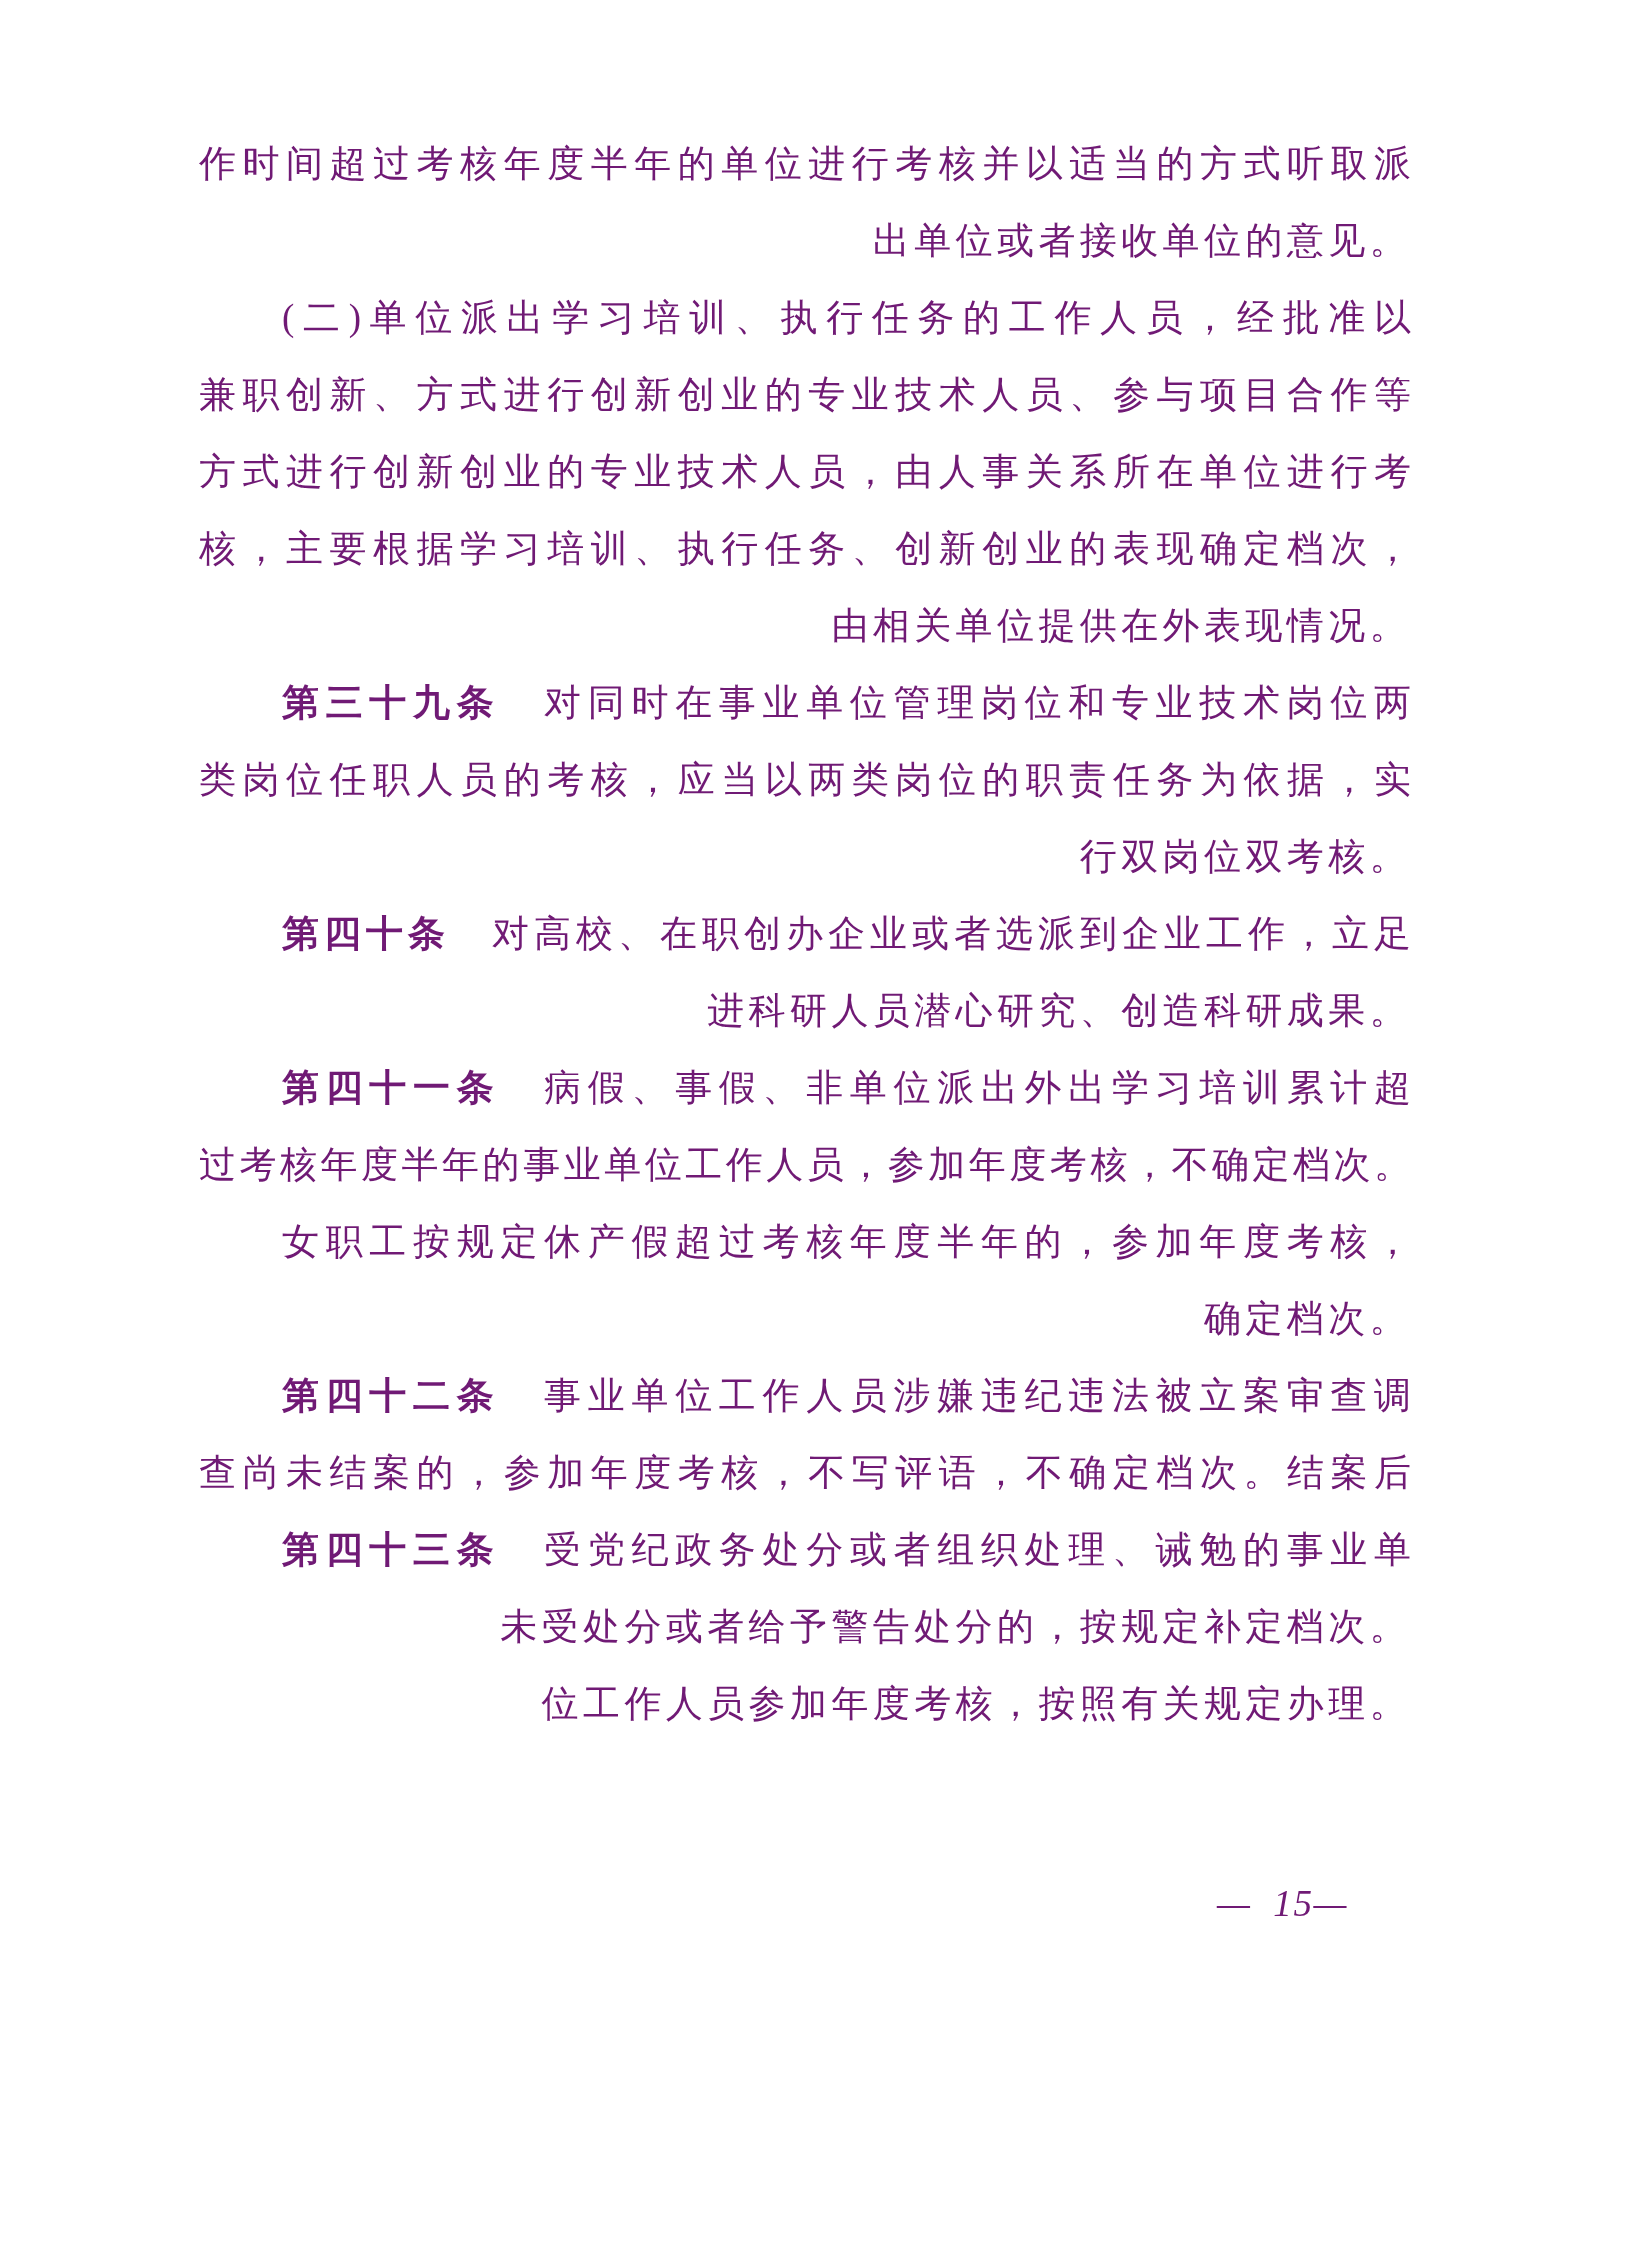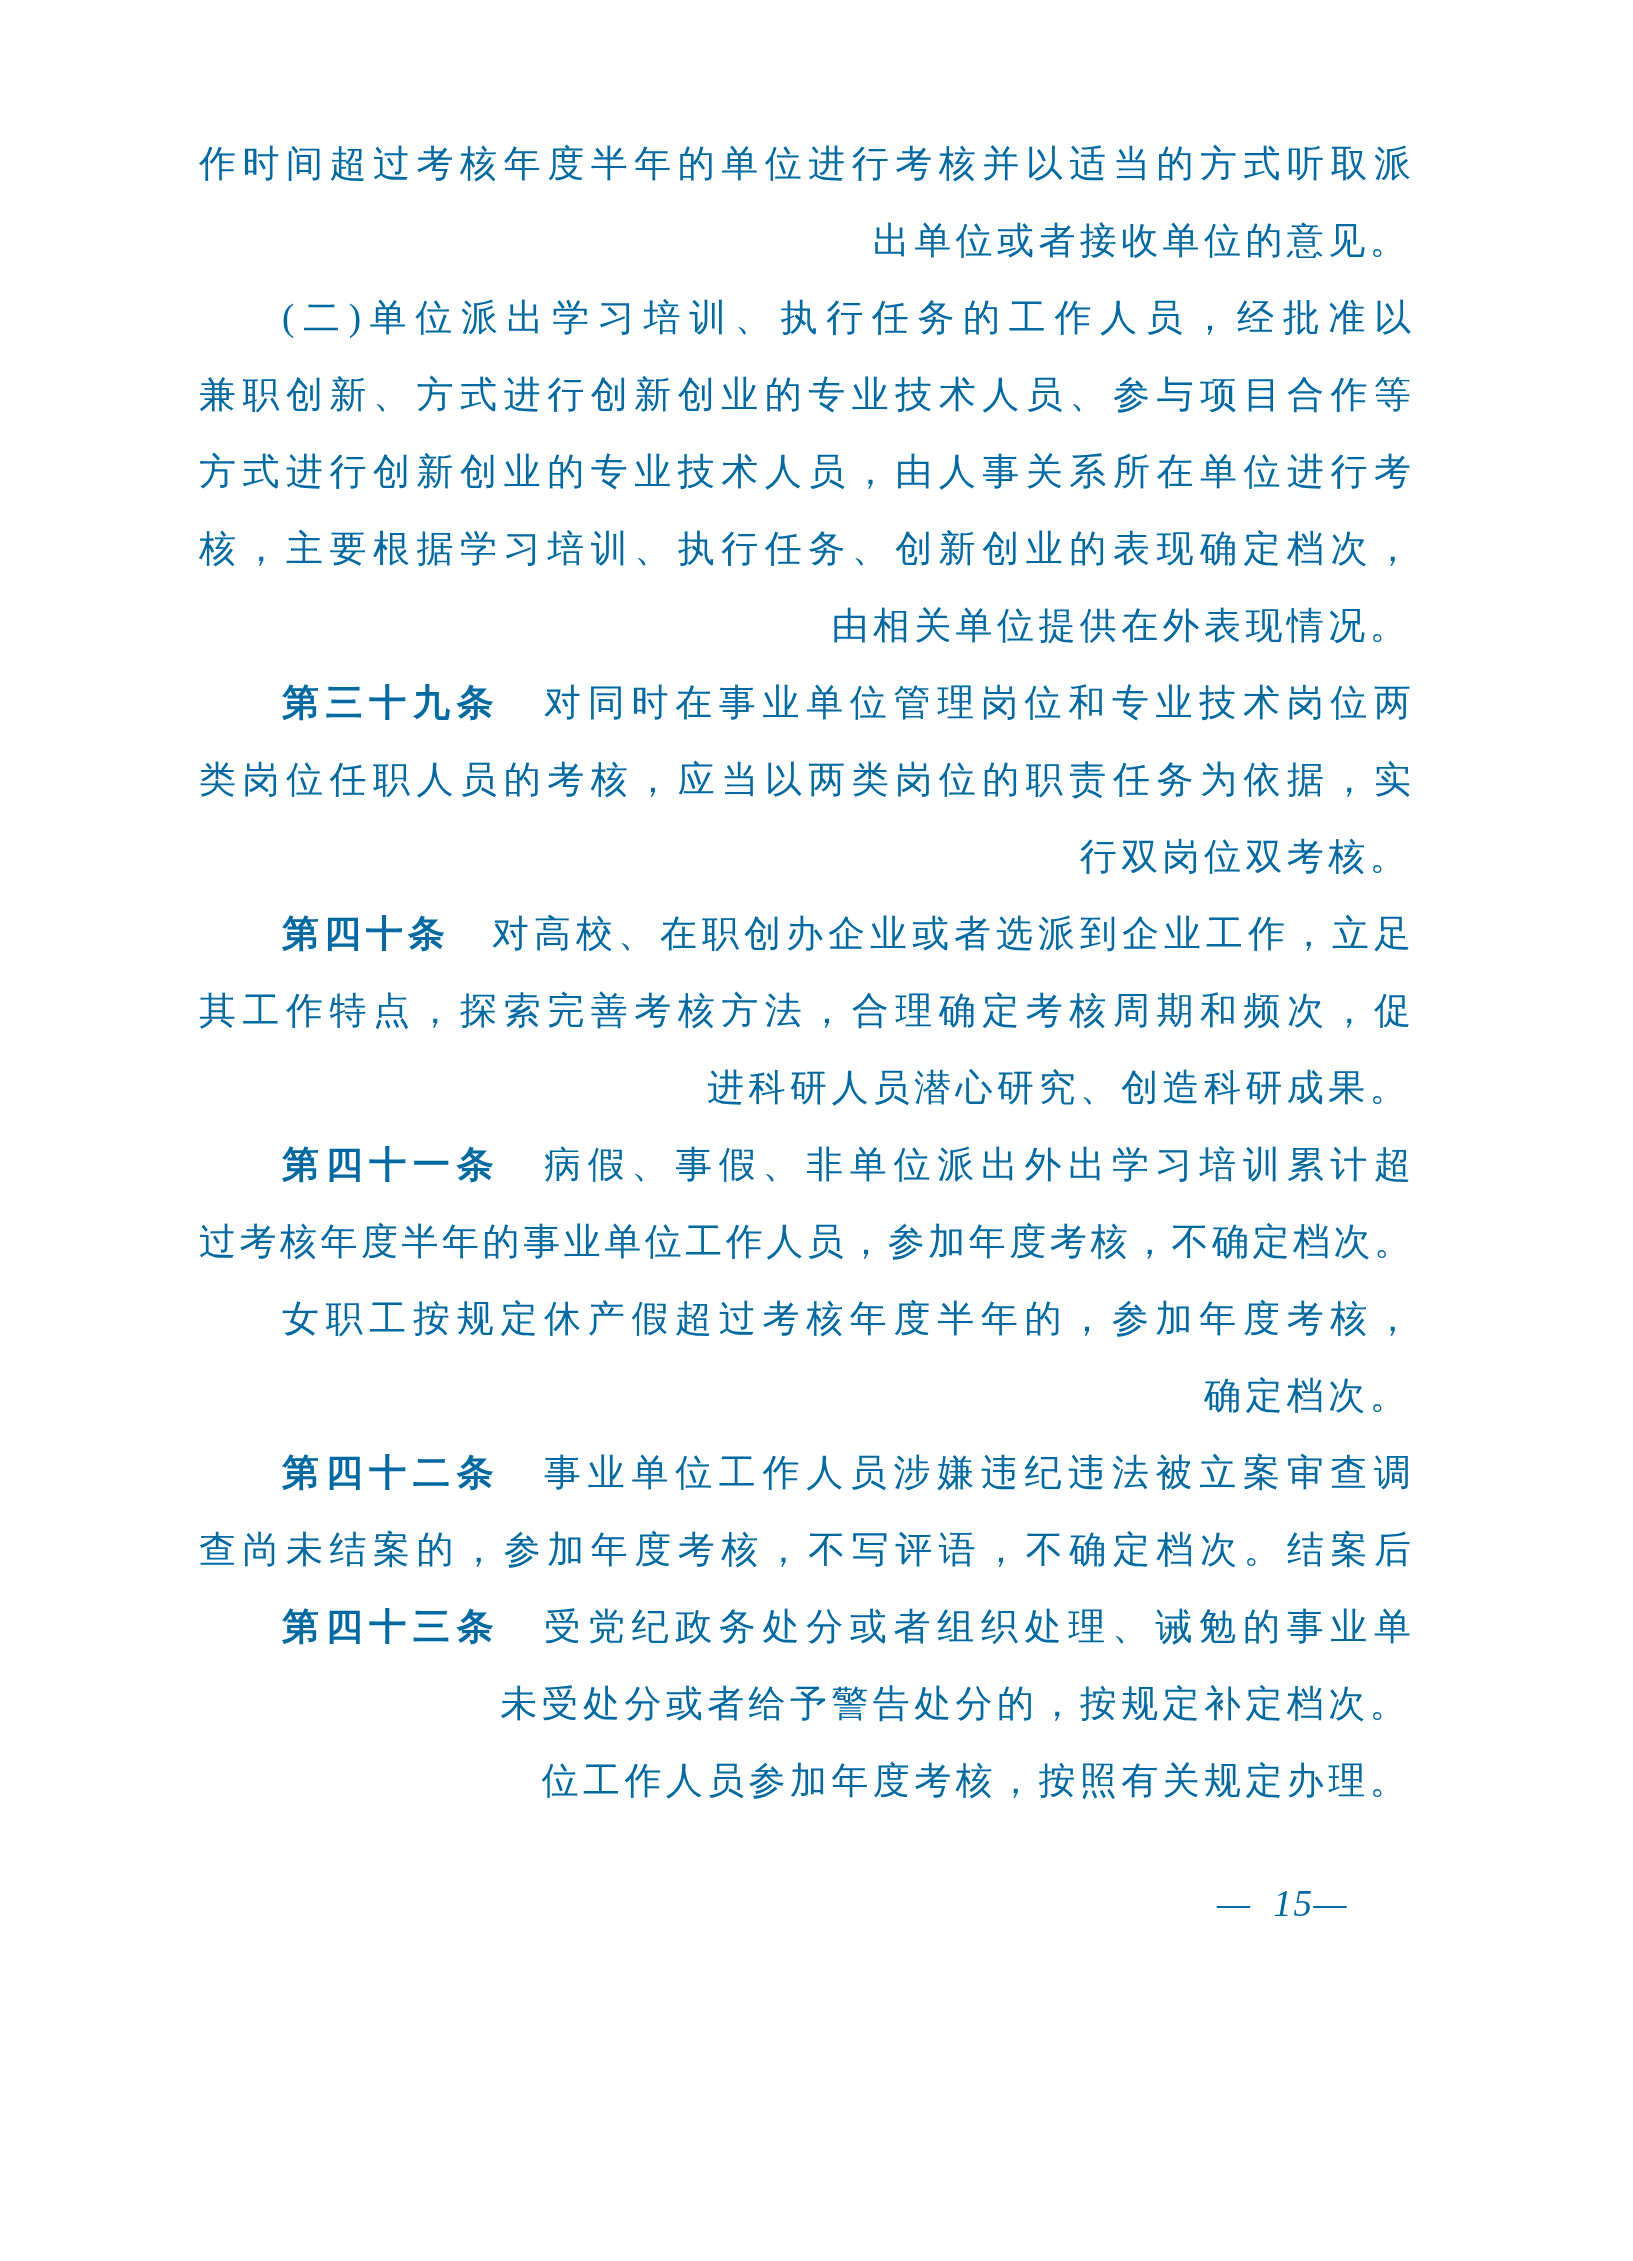--- a/index.html
+++ b/index.html
@@ -5,21 +5,21 @@
   html, body {
     margin: 0;
     padding: 0;
     background: #ffffff;
   }
   .page {
     position: relative;
     width: 1634px;
     height: 2261px;
     background: #ffffff;
-    color: #0369a1;
+    color: #701a75;
     font-family: "Liberation Serif", "DejaVu Serif", serif;
     overflow: hidden;
   }
   .text-block {
     position: absolute;
     left: 199px;
     top: 125px;
     width: 1212px;
   }
   .line {
@@ -63,21 +63,20 @@
       <div class="line"><span>出单位或者接收单位的意见。</span></div>
       <div class="line justify indent"><span>(二)单位派出学习培训、执行任务的工作人员，经批准以</span></div>
       <div class="line justify"><span>兼职创新、方式进行创新创业的专业技术人员、参与项目合作等</span></div>
       <div class="line justify"><span>方式进行创新创业的专业技术人员，由人事关系所在单位进行考</span></div>
       <div class="line justify"><span>核，主要根据学习培训、执行任务、创新创业的表现确定档次，</span></div>
       <div class="line"><span>由相关单位提供在外表现情况。</span></div>
       <div class="line justify indent"><b class="article-no">第三十九条</b><span>　对同时在事业单位管理岗位和专业技术岗位两</span></div>
       <div class="line justify"><span>类岗位任职人员的考核，应当以两类岗位的职责任务为依据，实</span></div>
       <div class="line"><span>行双岗位双考核。</span></div>
       <div class="line justify indent"><b class="article-no">第四十条</b><span>　对高校、在职创办企业或者选派到企业工作，立足</span></div>
-      <div class="line justify"><span>其工作特点，探索完善考核方法，合理确定考核周期和频次，促</span></div>
       <div class="line"><span>进科研人员潜心研究、创造科研成果。</span></div>
       <div class="line justify indent"><b class="article-no">第四十一条</b><span>　病假、事假、非单位派出外出学习培训累计超</span></div>
       <div class="line justify"><span>过考核年度半年的事业单位工作人员，参加年度考核，不确定档次。</span></div>
       <div class="line justify indent"><span>女职工按规定休产假超过考核年度半年的，参加年度考核，</span></div>
       <div class="line"><span>确定档次。</span></div>
       <div class="line justify indent"><b class="article-no">第四十二条</b><span>　事业单位工作人员涉嫌违纪违法被立案审查调</span></div>
       <div class="line justify"><span>查尚未结案的，参加年度考核，不写评语，不确定档次。结案后</span></div>
       <div class="line justify indent"><b class="article-no">第四十三条</b><span>　受党纪政务处分或者组织处理、诫勉的事业单</span></div>
       <div class="line"><span>未受处分或者给予警告处分的，按规定补定档次。</span></div>
       <div class="line"><span>位工作人员参加年度考核，按照有关规定办理。</span></div>

